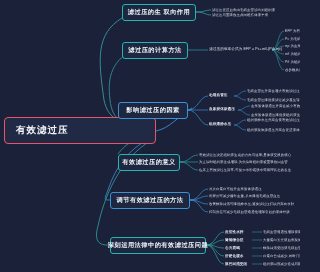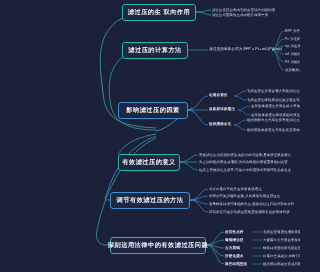--- a/index.html
+++ b/index.html
@@ -98,20 +98,21 @@
       <path d="M206,245 C216,245 216,256 224,256" stroke="#2fa5a5" stroke-width="0.7"></path>
       <path d="M206,245 C216,245 216,264 224,264" stroke="#2fa5a5" stroke-width="0.7"></path>
       <path d="M252,232 C256,232 256,232 262,232" stroke="#2fa5a5" stroke-width="0.6"></path>
       <path d="M252,240 C256,240 256,240 262,240" stroke="#2fa5a5" stroke-width="0.6"></path>
       <path d="M252,248 C256,248 256,248 262,248" stroke="#2fa5a5" stroke-width="0.6"></path>
       <path d="M252,256 C256,256 256,256 262,256" stroke="#2fa5a5" stroke-width="0.6"></path>
       <path d="M252,264 C256,264 256,264 262,264" stroke="#2fa5a5" stroke-width="0.6"></path>
     </g>
   </svg>
 
+  <div class="node root">有效滤过压</div>
 
   <div class="node branch cyan" style="left:122px;top:4px;width:74px;">滤过压的生 双向作用</div>
   <div class="node leaf" style="left:212px;top:8.5px;">滤过压促进血浆由毛细血管滤出到组织液</div>
   <div class="node leaf" style="left:212px;top:13.5px;">滤过压与重吸收压共同维持体液平衡</div>
 
   <div class="node branch cyan" style="left:122px;top:41.5px;width:66px;">滤过压的计算方法</div>
   <div class="node leaf formula" style="left:209px;top:48px;">滤过压的基本公式为 EFP = Pc+πif-(Pif+πp)</div>
   <div class="node leaf" style="left:285px;top:29.5px;">EFP 为有效滤过压</div>
   <div class="node leaf" style="left:285px;top:37.5px;">Pc 为毛细血管血压</div>
   <div class="node leaf" style="left:285px;top:44.5px;">πp 为血浆胶体渗透压</div>

